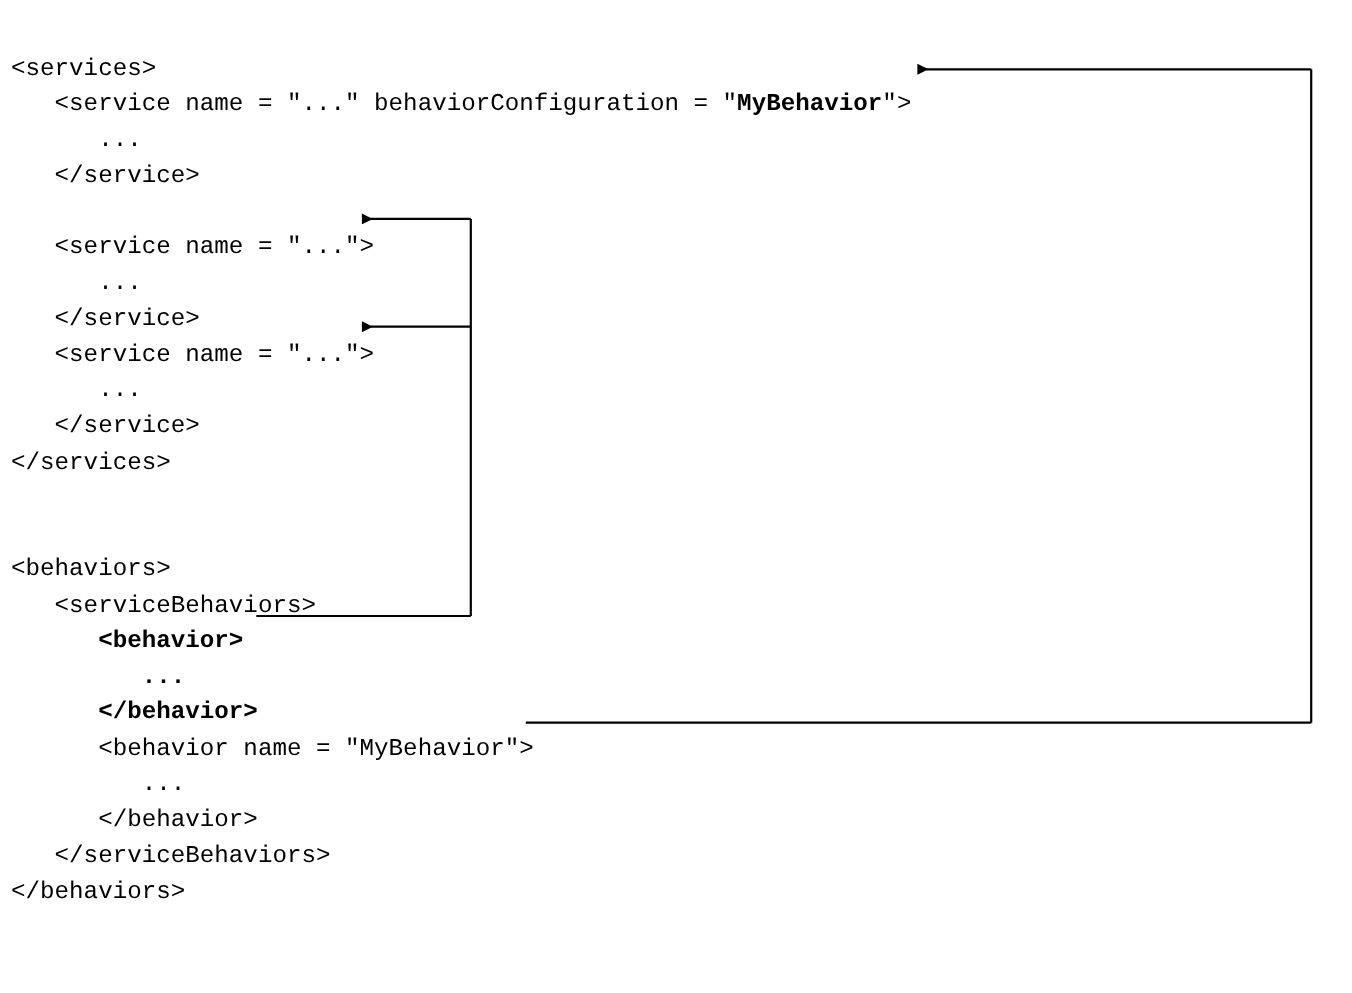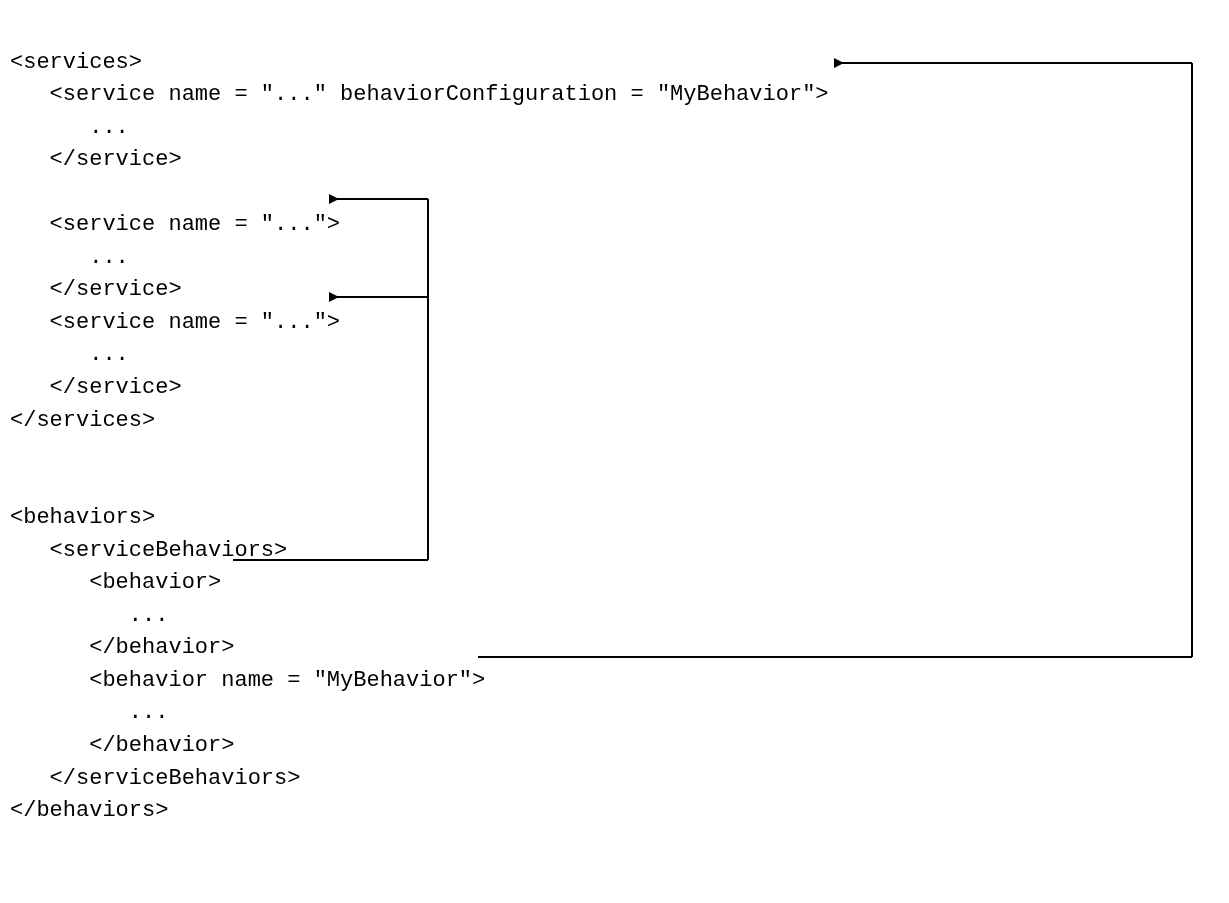--- a/index.html
+++ b/index.html
@@ -17,21 +17,21 @@
     height: 903px;
     padding: 14px 10px;
     box-sizing: border-box;
   }
   .code {
     position: relative;
     white-space: pre;
     font-family: inherit;
   }
   .bold {
-    font-weight: 400;
+    font-weight: 700;
     margin-top: 41px;
   }
   svg.overlay {
     position: absolute;
     top: 0;
     left: 0;
     pointer-events: none;
   }
 </style>
 </head>

